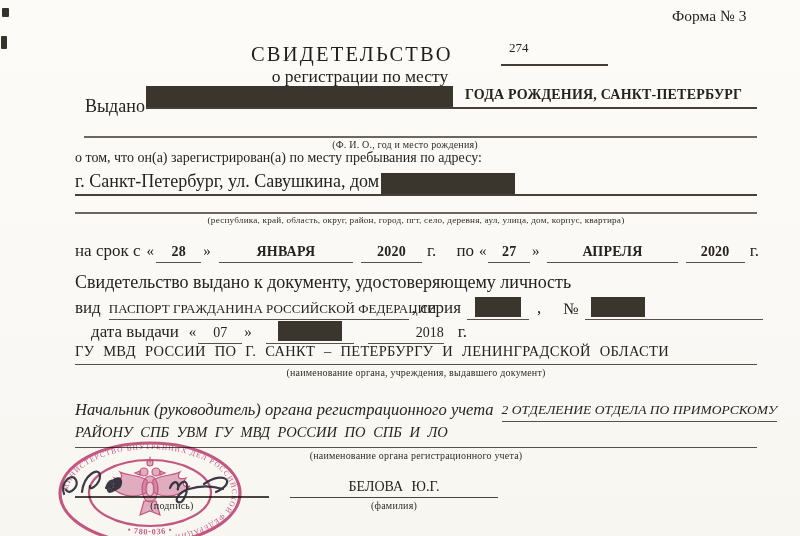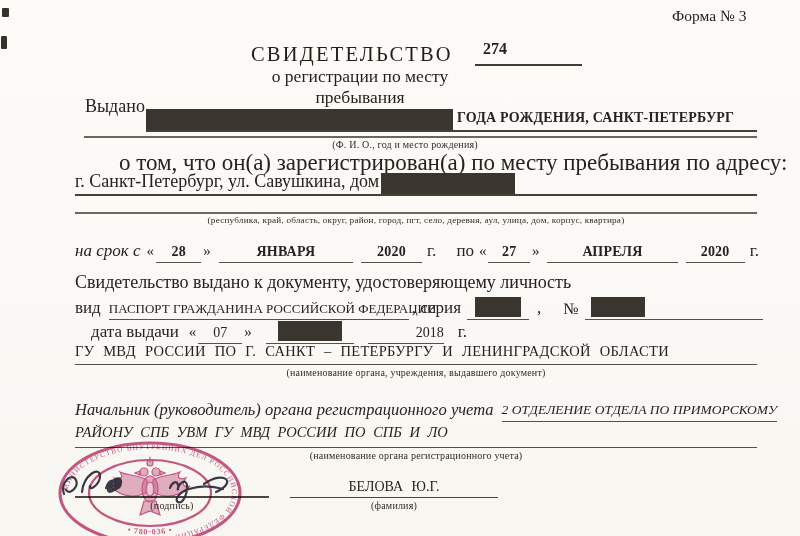--- a/index.html
+++ b/index.html
@@ -24,42 +24,42 @@
 <body>
 
 <div class="page">
 
   <div class="artifact" style="left:2px;top:8px;width:7px;height:9px;"></div>
   <div class="artifact" style="left:1px;top:36px;width:6px;height:13px;"></div>
 
   <div class="abs" style="top:7px;left:672px;font-size:15.5px;">Форма № 3</div>
 
   <div class="abs" style="top:43px;left:251px;font-size:20.5px;letter-spacing:2.2px;color:#211d19;">СВИДЕТЕЛЬСТВО</div>
-  <div class="abs" style="top:40px;left:475px;width:99px;height:24px;border-bottom:2px solid #413d35;font-size:16px;padding-left:8px;font-weight:bold;">274</div>
+  <div class="abs" style="top:40px;left:501px;width:99px;height:24px;border-bottom:2px solid #413d35;font-size:13px;padding-left:8px;">274</div>
   <div class="abs" style="top:66px;left:240px;width:240px;text-align:center;font-size:17.5px;color:#211d19;">о регистрации по месту пребывания</div>
 
   <div class="abs lbl" style="top:96px;left:85px;">Выдано</div>
-  <div class="row" style="top:101px;left:146px;width:611px;height:29px;border-bottom:2px solid #45413a;">
+  <div class="row" style="top:78px;left:146px;width:611px;height:29px;border-bottom:2px solid #45413a;gap:8px;">
     <span class="redact" style="width:307px;"></span>
     <span class="bval" style="margin-left:4px;padding-bottom:4px;">ГОДА РОЖДЕНИЯ, САНКТ-ПЕТЕРБУРГ</span>
   </div>
   <div class="rule" style="top:136px;left:84px;width:673px;"></div>
   <div class="caption" style="top:139px;left:64px;width:682px;">(Ф. И. О., год и место рождения)</div>
 
-  <div class="abs" style="top:150px;left:75px;font-size:23px;margin-left:44px;">о том, что он(а) зарегистрирован(а) по месту пребывания по адресу:</div>
+  <div class="abs" style="top:150px;left:75px;font-size:14px;">о том, что он(а) зарегистрирован(а) по месту пребывания по адресу:</div>
 
   <div class="row" style="top:169px;left:75px;width:682px;height:25px;border-bottom:2px solid #45413a;">
     <span class="lbl">г. Санкт-Петербург, ул. Савушкина, дом</span>
     <span class="redact" style="width:134px;margin-left:2px;"></span>
   </div>
   <div class="rule" style="top:212px;left:75px;width:682px;"></div>
   <div class="caption" style="top:215px;left:75px;width:682px;font-size:9.2px;">(республика, край, область, округ, район, город, пгт, село, деревня, аул, улица, дом, корпус, квартира)</div>
 
   <div class="row" style="top:237px;left:75px;width:684px;height:26px;font-size:17px;">
-    <span class="lbl" style="font-size:17px;font-style:italic;">на срок с</span>
+    <span class="lbl" style="font-size:17px;">на срок с</span>
     <span class="q" style="margin-left:6px;">«</span>
     <span class="uf bval" style="width:46px;margin:0 2px;">28</span>
     <span class="q">»</span>
     <span class="uf bval" style="width:136px;margin-left:8px;">ЯНВАРЯ</span>
     <span class="uf bval" style="width:62px;margin-left:8px;">2020</span>
     <span class="lbl" style="font-size:17px;margin-left:5px;">г.</span>
     <span class="lbl" style="font-size:17px;margin-left:20px;">по</span>
     <span class="q" style="margin-left:5px;">«</span>
     <span class="uf bval" style="width:42px;margin:0 2px;">27</span>
     <span class="q">»</span>

